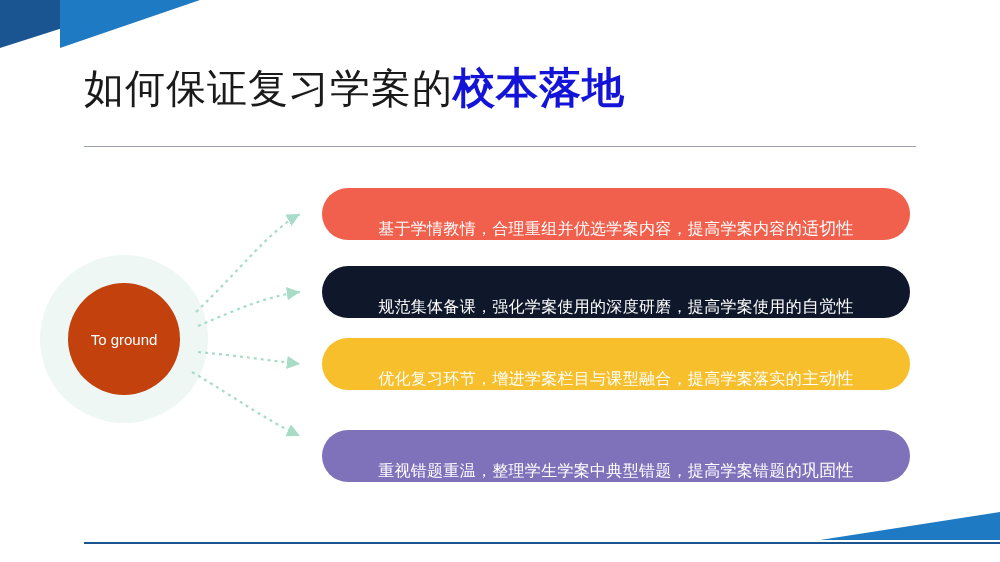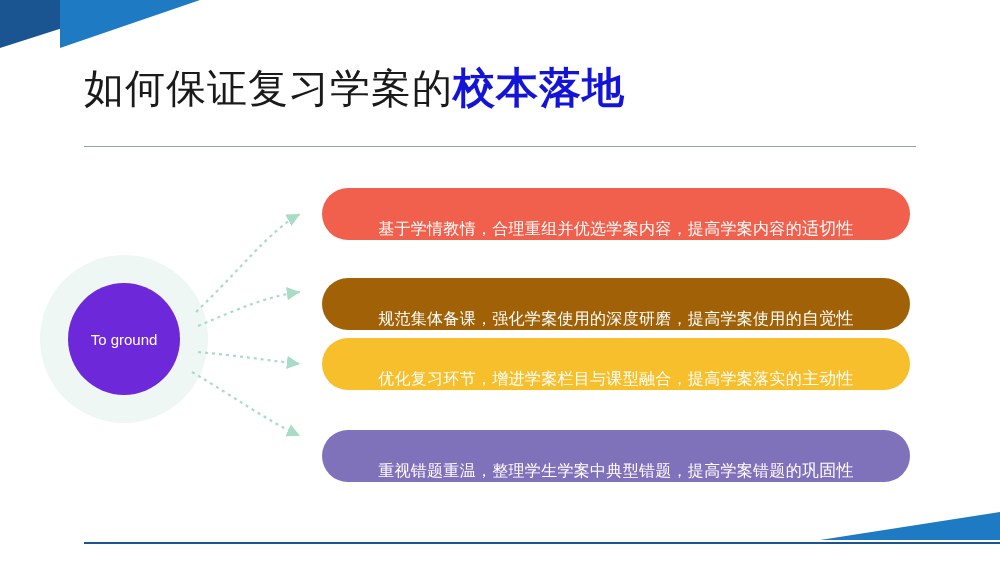--- a/index.html
+++ b/index.html
@@ -100,21 +100,21 @@
     border-radius: 50%;
     background: #eef7f3;
   }
   .circle {
     position: absolute;
     left: 68px;
     top: 283px;
     width: 112px;
     height: 112px;
     border-radius: 50%;
-    background: #6d28d9;
+    background: #c2410c;
     color: #ffffff;
     display: flex;
     align-items: center;
     justify-content: center;
     font-size: 15px;
   }
 
   
   .arrows {
     position: absolute;
@@ -137,21 +137,21 @@
     justify-content: center;
     color: #ffffff;
     font-size: 16px;
     letter-spacing: 0.3px;
     box-sizing: border-box;
     padding: 0 16px;
     white-space: nowrap;
   }
   .pill b { font-weight: normal; font-size: 17px; }
   .pill-1 { top: 188px; background: #f0604d; }
-  .pill-2 { top: 266px; background: #a16207; margin-top: 12px; }
+  .pill-2 { top: 266px; background: #0f172a; }
   .pill-3 { top: 338px; background: #f8bf2c; }
   .pill-4 { top: 410px; background: #8071bb; margin-top: 20px; }
 </style>
 </head>
 <body>
 
 <div id="slide">
 
   <div class="corner-tl">
     <div class="band-dark"></div>

